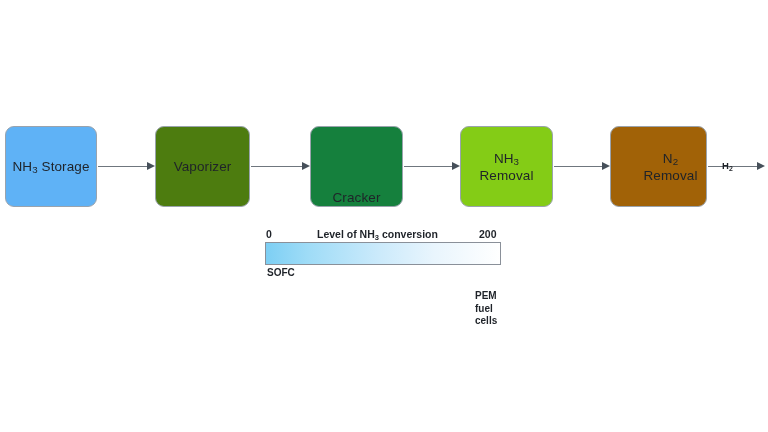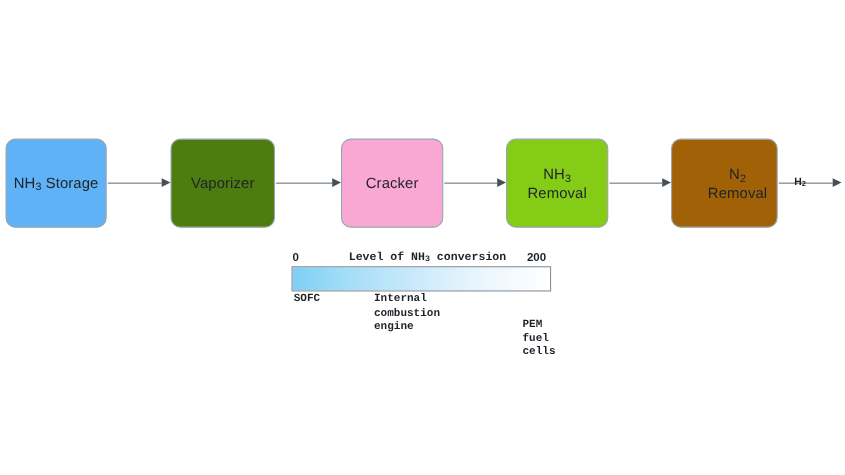--- a/index.html
+++ b/index.html
@@ -68,51 +68,49 @@
     box-sizing: border-box;
     border: 1px solid #8a9099;
     background: linear-gradient(to right, #7dcff4 0%, #9fdcf7 18%, #cbeafb 48%, #e9f5fd 72%, #ffffff 100%);
   }
   .scale-title {
     position: absolute;
     font-size: 10.5px;
     font-weight: bold;
     color: #1f2329;
     white-space: nowrap;
-    font-family: Liberation Mono, monospace;
   }
   .scale-end {
     position: absolute;
     font-size: 10.5px;
     font-weight: bold;
     color: #1f2329;
     white-space: nowrap;
   }
   .scale-cap {
     position: absolute;
     font-size: 10px;
     font-weight: bold;
     color: #1f2329;
     line-height: 12.5px;
     white-space: nowrap;
-    font-family: Liberation Mono, monospace;
   }
 </style>
 </head>
 <body>
 
 <div id="canvas">
 
   <div class="pbox" id="box-0" style="left: 5px; top: 122px; width: 92px; height: 81px; background: rgb(95, 178, 246);">
     <span class="lbl">NH<sub>3</sub> Storage</span>
   </div>
   <div class="pbox" id="box-1" style="left: 155px; top: 122px; width: 95px; height: 81px; background: #4d7c0f;">
     <span class="lbl">Vaporizer</span>
   </div>
-  <div class="pbox" id="box-2" style="left: 310px; top: 122px; width: 93px; height: 81px; background: #f9a8d4;">
+  <div class="pbox" id="box-2" style="left: 310px; top: 122px; width: 93px; height: 81px; background: #15803d; align-items: flex-end;">
     <span class="lbl">Cracker</span>
   </div>
   <div class="pbox" id="box-3" style="left: 460px; top: 122px; width: 93px; height: 81px; background: #84cc16;">
     <span class="lbl">NH<sub>3</sub><br>Removal</span>
   </div>
   <div class="pbox" id="box-4" style="left: 610px; top: 122px; width: 97px; height: 81px; background: #a16207; padding-left: 24px;">
     <span class="lbl">N<sub>2</sub> Removal</span>
   </div>
 
   <div class="conn" id="conn-0" style="left: 98px; top: 162px; width: 49px;"></div>
@@ -127,16 +125,15 @@
   <div class="arrowhead" id="head-4" style="left: 757px; top: 158px;"></div>
 
   <div class="flow-label" id="output-label" style="left:722px; top:156px;">H<sub>2</sub></div>
 
   <div class="scale-end" id="scale-min" style="left: 266px; top: 224px;">0</div>
   <div class="scale-title" id="scale-title" style="left: 317px; top: 224px;">Level of NH<sub>3</sub> conversion</div>
   <div class="scale-end" id="scale-max" style="left: 479px; top: 224px;">200</div>
   <div class="scalebar" id="scale-bar" style="left: 265px; top: 238px; width: 236px; height: 23px;"></div>
 
   <div class="scale-cap" id="cap-0" style="left: 267px; top: 263px;">SOFC</div>
-  <div class="scale-cap" id="cap-1" style="left: 340px; top: 263px;">Internal<br>combustion<br>engine</div>
   <div class="scale-cap" id="cap-2" style="left: 475px; top: 263px; margin-top: 23px;">PEM<br>fuel<br>cells</div>
 
 </div>
 
 </body></html>

